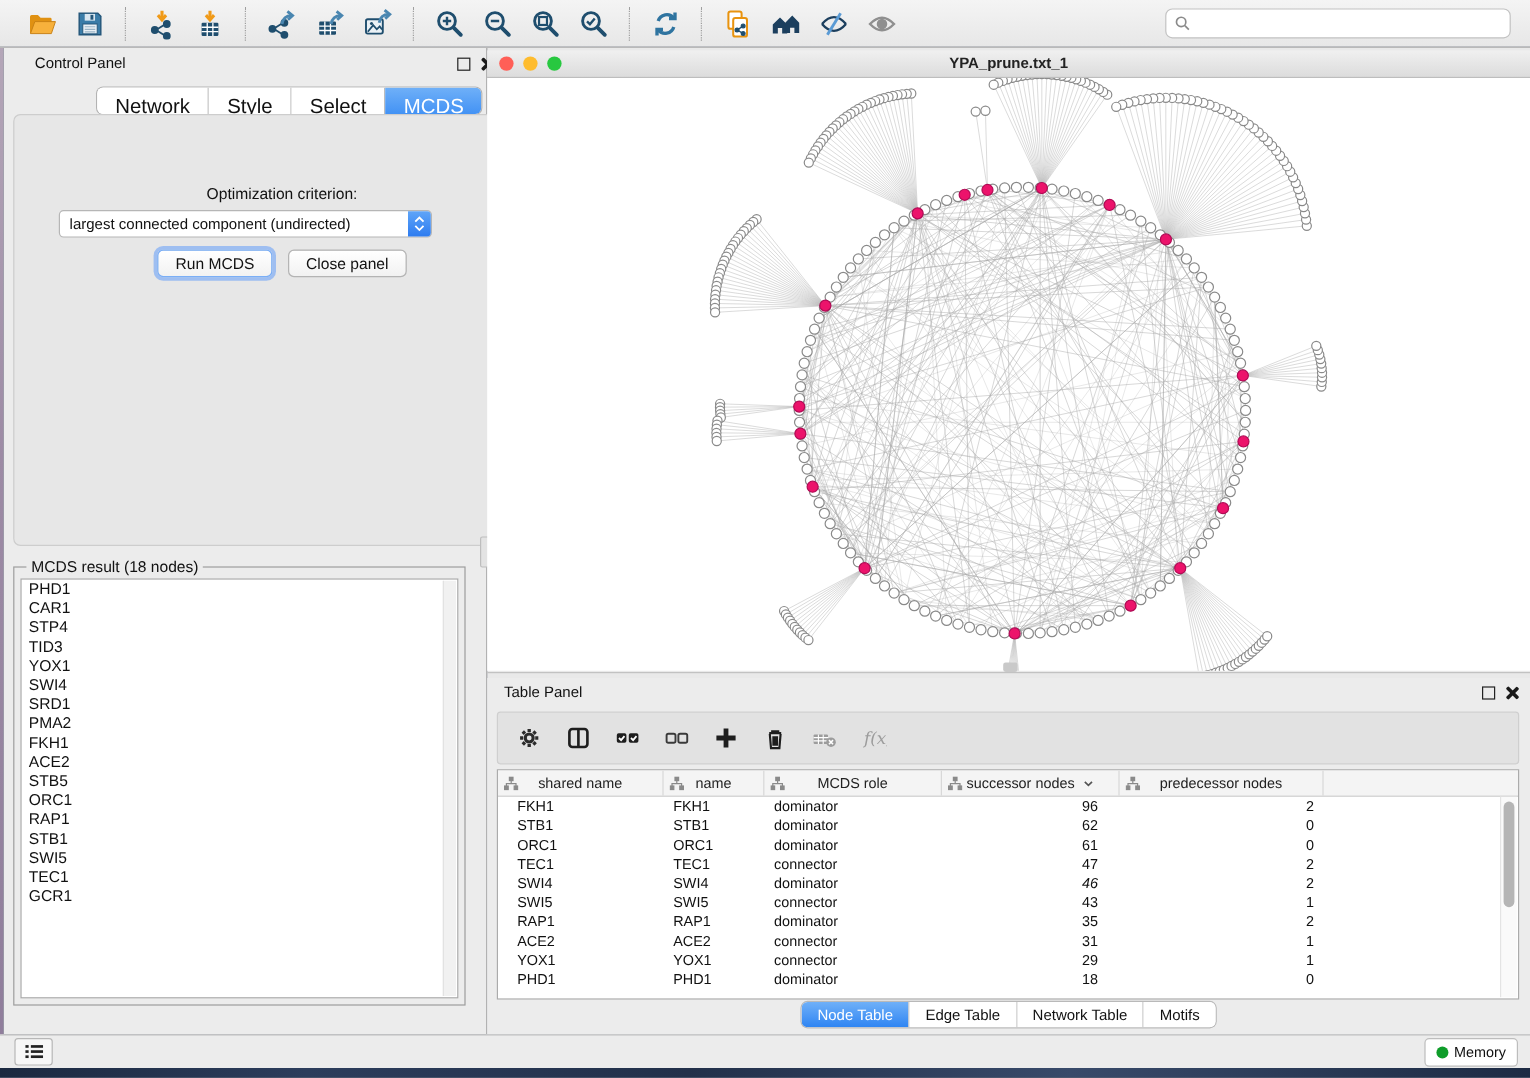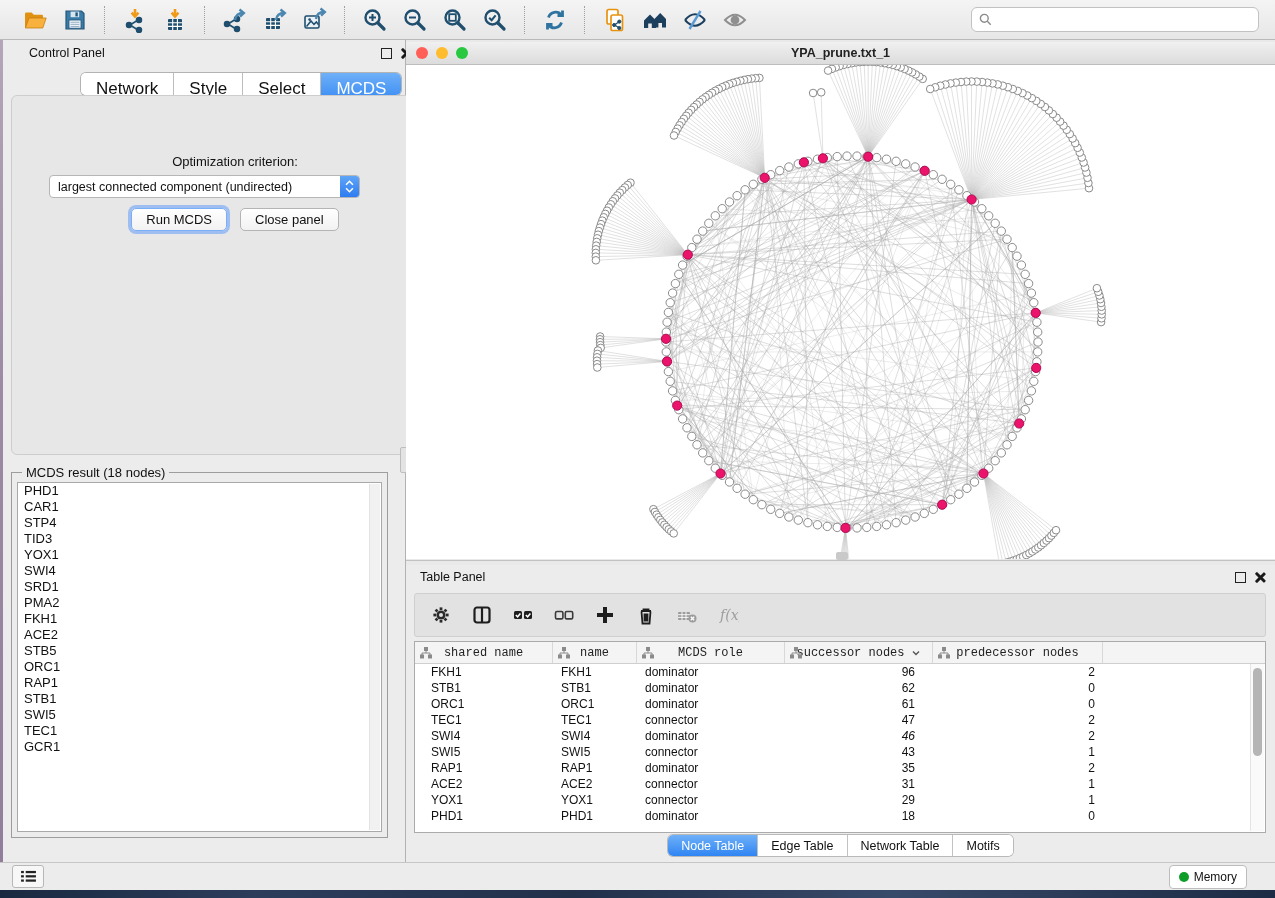--- a/index.html
+++ b/index.html
@@ -96,42 +96,42 @@
   .table-panel{position:absolute;left:0;top:525px;width:869px;height:297px;background:#ececec;}
   .tp-titlebar{position:absolute;left:0;top:0;width:100%;height:24px;display:flex;align-items:center;font-size:12.5px;color:#111;}
   .tp-titlebar .pt-label{margin-left:14px;}
   .tp-toolbar{position:absolute;left:8px;top:28px;width:852px;height:44px;background:#e2e2e2;
     border:1px solid #cfcfcf;border-radius:3px;display:flex;align-items:center;gap:17px;
     padding:0 14px;box-sizing:border-box;}
   .tp-toolbar .tt-btn{width:24px;height:24px;display:flex;align-items:center;justify-content:center;}
   .tt-btn svg{width:22px;height:22px;}
   .node-table{position:absolute;left:8px;top:76px;width:852px;height:192px;background:#fff;
     border:1px solid #ababab;box-sizing:border-box;overflow:hidden;}
-  .nt-header{display:flex;height:21px;background:#f4f4f4;border-bottom:1px solid #cfcfcf;font-family:Liberation Mono, monospace;}
+  .nt-header{display:flex;height:21px;background:#f4f4f4;border-bottom:1px solid #cfcfcf;}
   .nt-hcell{position:relative;display:flex;align-items:center;justify-content:center;
     border-right:1px solid #d8d8d8;font-size:12px;color:#222;box-sizing:border-box;}
   .nt-hcell .tree-ico{position:absolute;left:5px;top:5px;width:12px;height:12px;}
   .nt-hcell .sort-chev{margin-left:6px;width:10px;height:10px;}
   .nt-row{display:flex;height:16px;align-items:center;font-size:12px;color:#111;}
   .nt-cell{box-sizing:border-box;white-space:nowrap;overflow:hidden;}
   .nt-scroll{position:absolute;top:22px;right:1px;bottom:1px;width:13px;background:#fafafa;border-left:1px solid #e4e4e4;}
   .nt-thumb{position:absolute;left:2px;top:4px;width:9px;height:88px;background:#b5b5b5;border-radius:5px;}
   .tp-tabs{position:absolute;left:0;top:270px;width:100%;display:flex;justify-content:center;}
   .tp-tabgroup{display:flex;border-radius:5px;box-shadow:0 0 0 1px #b9b9b9;overflow:hidden;background:#fff;}
   .tp-tab{padding:0 13px;height:21px;display:flex;align-items:center;font-size:12.5px;color:#111;
     background:#fff;border-right:1px solid #c2c2c2;}
   .tp-tab:last-child{border-right:none;}
   .tp-tab.selected{background:linear-gradient(#6fb0f8,#2f85f3);color:#fff;}
   
   .status-bar{position:absolute;left:0;top:862px;width:1275px;height:28px;background:#ececec;
     border-top:1px solid #c6c6c6;display:flex;align-items:center;box-sizing:border-box;}
   .status-left-btn{margin-left:12px;width:30px;height:21px;background:#f7f7f7;border:1px solid #b7b7b7;
     border-radius:3px;display:flex;align-items:center;justify-content:center;}
   .status-left-btn svg{width:15px;height:13px;}
-  .memory-btn{margin-left:auto;margin-right:28px;height:22px;background:#fff;border:1px solid #bdbdbd;
+  .memory-btn{margin-left:auto;margin-right:10px;height:22px;background:#fff;border:1px solid #bdbdbd;
     border-radius:4px;display:flex;align-items:center;gap:5px;padding:0 9px;font-size:12px;color:#111;}
   .memory-dot{width:10px;height:10px;border-radius:50%;}
 </style>
 </head>
 <body>
 
 <div class="app">
 
   <div class="toolbar">
       <span class="tb-group">

